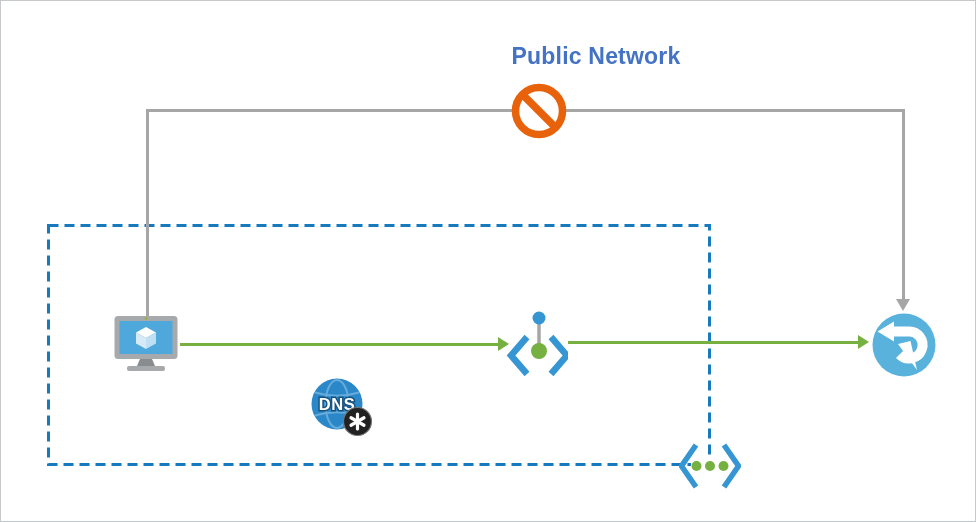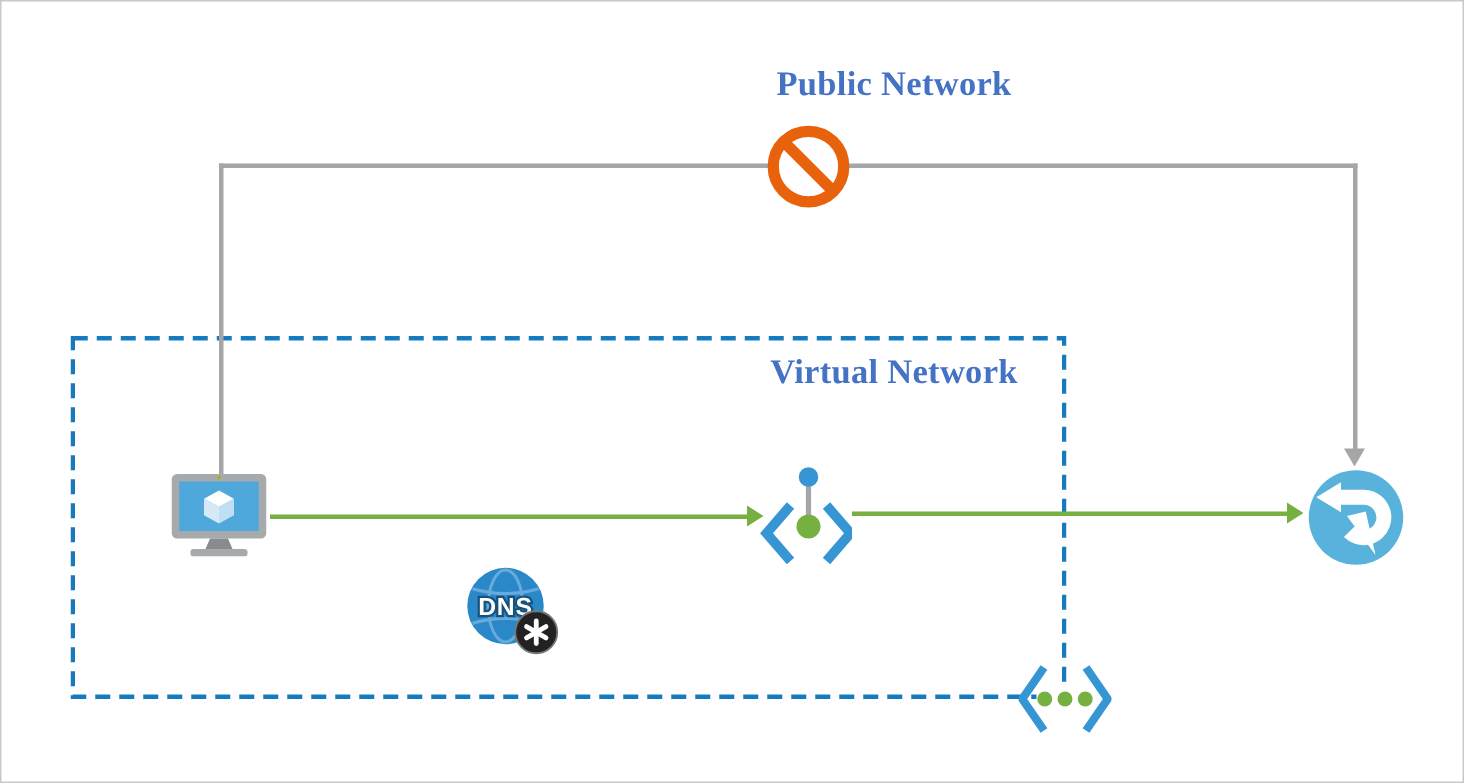--- a/index.html
+++ b/index.html
@@ -13,21 +13,20 @@
     overflow:hidden;
   }
   .lbl{
     position:absolute;
     color:#4472C4;
     font-size:23px;
     font-weight:700;
     text-align:center;
     width:310px;
     letter-spacing:0.2px;
-    font-family:Liberation Serif, serif;
   }
   .gray-line{position:absolute;background:#A6A6A6;z-index:1;}
   .green-line{position:absolute;background:#76B041;z-index:1;}
   .arrow-down-gray{
     position:absolute;width:0;height:0;z-index:1;
     border-left:7px solid transparent;border-right:7px solid transparent;
     border-top:12px solid #A6A6A6;
   }
   .arrow-right-green{
     position:absolute;width:0;height:0;z-index:1;
@@ -50,21 +49,20 @@
   <div class="green-line" style="left:179px;top:342px;width:320px;height:3px;"></div>
   <div class="arrow-right-green" style="left:497px;top:336px;"></div>
   <div class="green-line" style="left:567px;top:340px;width:291px;height:3px;"></div>
   <div class="arrow-right-green" style="left:857px;top:334px;"></div>
 
   <svg class="vnet-svg" width="664" height="242" viewBox="0 0 664 242">
     <rect x="1.5" y="1.5" width="661" height="239" fill="none" stroke="#1779BE" stroke-width="3" stroke-dasharray="10 6"></rect>
   </svg>
 
   <div class="lbl" style="left:440px;top:42px;">Public Network</div>
-  <div class="lbl" style="left:440px;top:234px;">Virtual Network</div>
 
   <svg class="icon" style="left:510px;top:82px;" width="56" height="56" viewBox="0 0 56 56">
     <circle cx="28" cy="28" r="23.5" fill="#ffffff" stroke="#E8610B" stroke-width="7.5"></circle>
     <line x1="13.5" y1="13.5" x2="42.5" y2="42.5" stroke="#E8610B" stroke-width="7.5"></line>
   </svg>
 
   <svg class="icon" style="left:113px;top:312px;" width="66" height="58" viewBox="0 0 66 58">
     <rect x="0.5" y="3" width="63" height="43" rx="3.5" fill="#A7AAAC"></rect>
     <circle cx="32" cy="5.5" r="1.4" fill="#9FAF3A"></circle>
     <rect x="5.5" y="8" width="53" height="33" fill="#4FA8DC"></rect>

